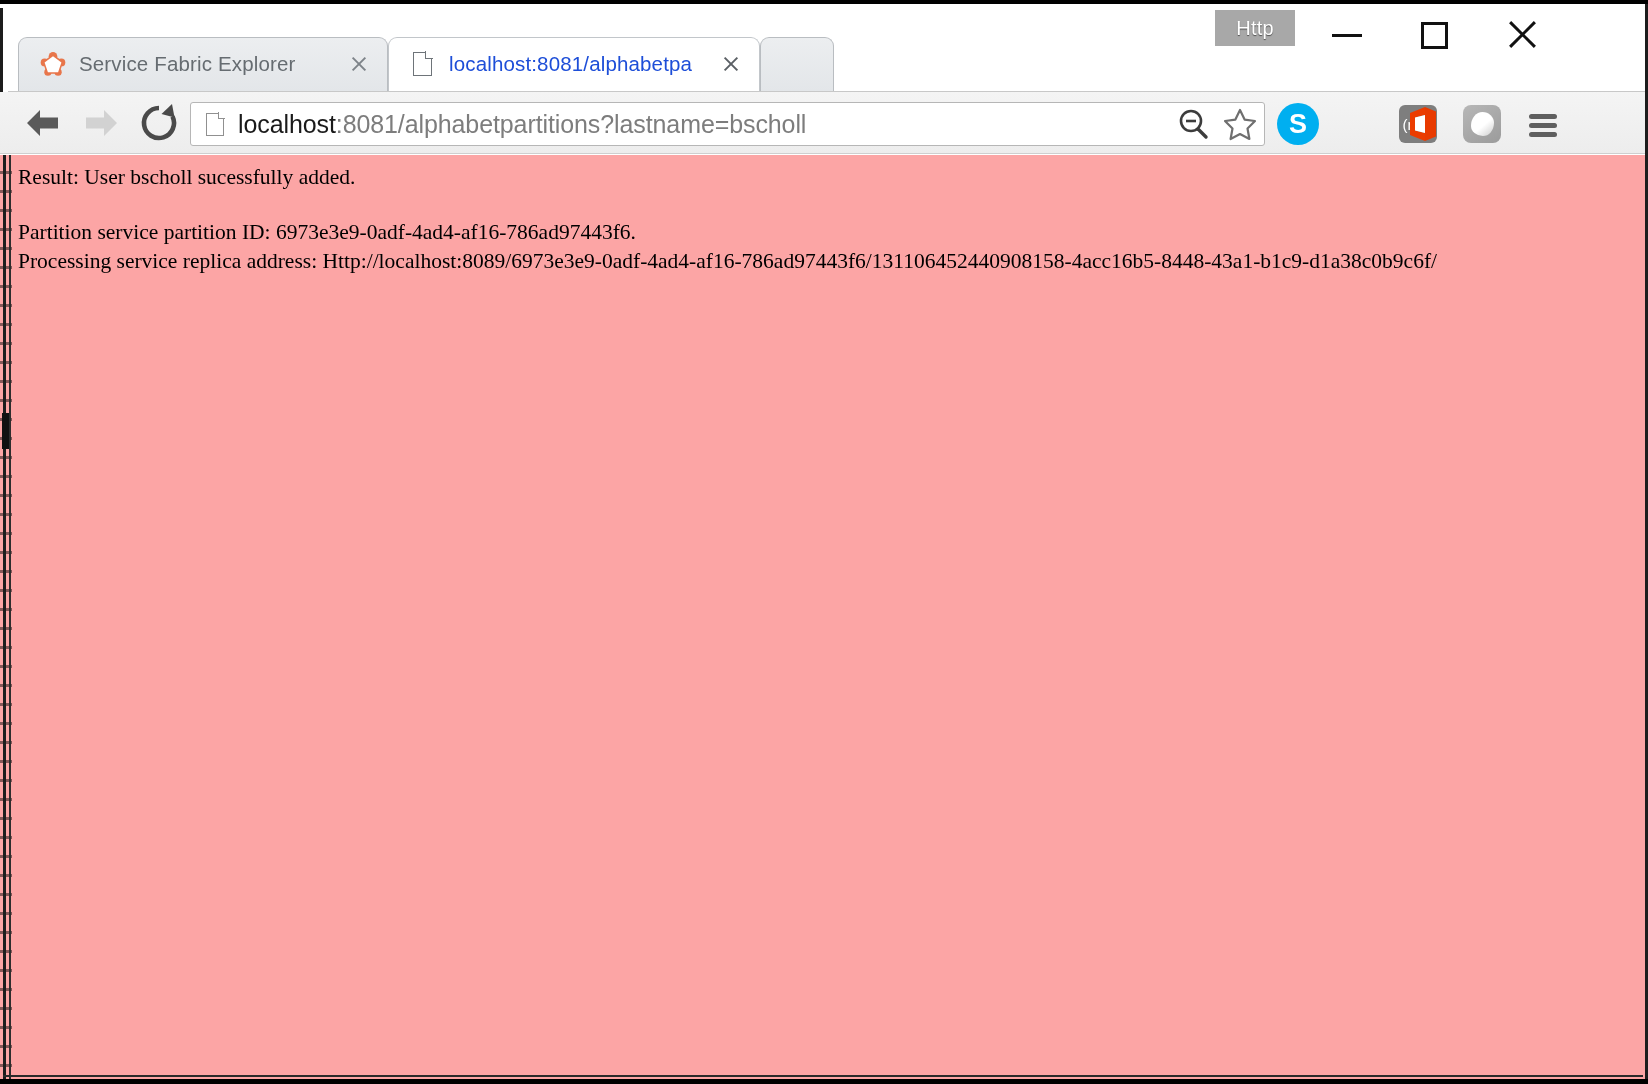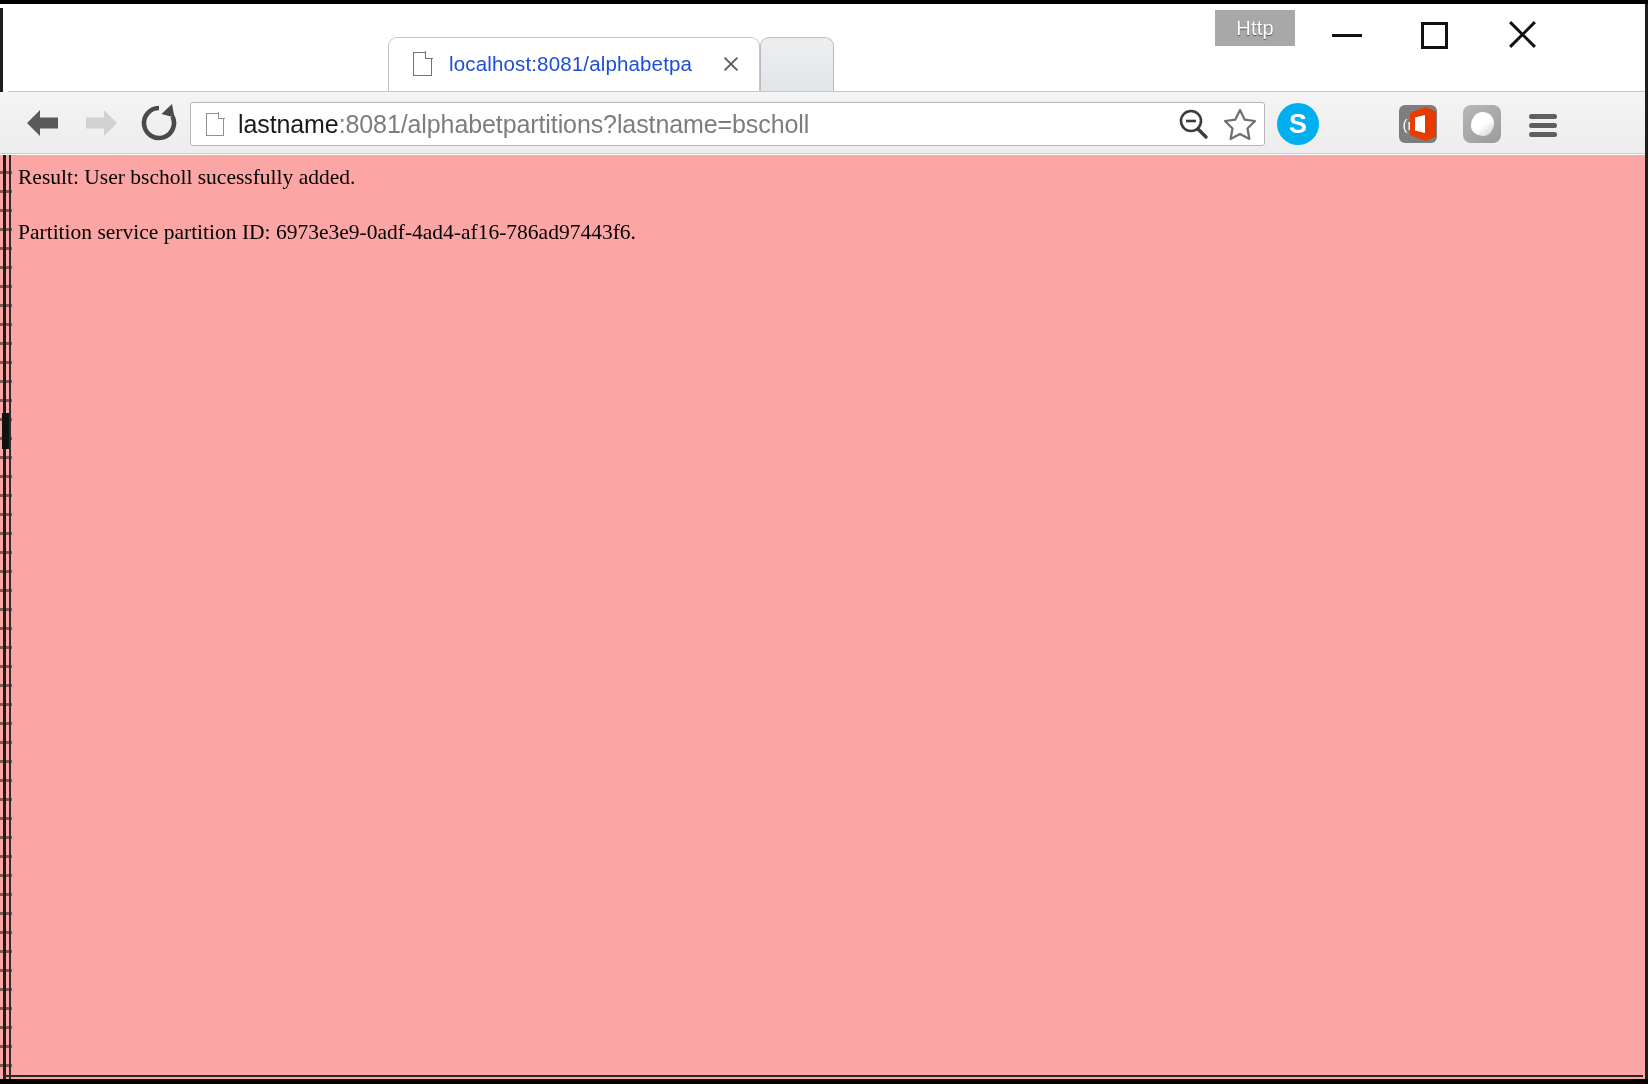--- a/index.html
+++ b/index.html
@@ -425,20 +425,38 @@
 
 <div id="window">
 
   <div class="top-black-strip"></div>
   <div class="top-black-strip-inner"></div>
 
   <div id="titlebar">
 
     <div class="left-edge-dark"></div>
 
+    <div class="tab tab-inactive" id="tab-sfx">
+      <div class="tab-shape"></div>
+      <div class="tab-content">
+        <span class="tab-favicon sf-icon">
+          <svg width="26" height="26" viewBox="0 0 26 26">
+            <circle cx="13" cy="5.2" r="4.3" fill="#e8764b"></circle>
+            <circle cx="4.6" cy="11.4" r="3.9" fill="#e8764b"></circle>
+            <circle cx="21.4" cy="11.4" r="3.9" fill="#e8764b"></circle>
+            <circle cx="7.9" cy="21.2" r="3.6" fill="#e8764b"></circle>
+            <circle cx="18.1" cy="21.2" r="3.6" fill="#e8764b"></circle>
+            <path d="M13 5.2 L4.6 11.4 L7.9 21.2 L18.1 21.2 L21.4 11.4 Z" fill="none" stroke="#e8764b" stroke-width="3.1"></path>
+            <path d="M13 5.2 L4.6 11.4 L7.9 21.2 L18.1 21.2 L21.4 11.4 Z" fill="#ffffff"></path>
+          </svg>
+        </span>
+        <span class="tab-title">Service Fabric Explorer</span>
+        <span class="tab-close"></span>
+      </div>
+    </div>
 
     <div class="tab tab-active" id="tab-localhost">
       <div class="tab-shape"></div>
       <div class="tab-content">
         <span class="tab-favicon">
           <span class="doc-icon"></span>
         </span>
         <span class="tab-title">localhost:8081/alphabetpa</span>
         <span class="tab-close"></span>
       </div>
@@ -480,21 +498,21 @@
     <div class="navbtn" id="btn-reload">
       <svg width="50" height="50" viewBox="0 0 50 50">
         <path d="M25 10 A15 15 0 1 0 38.5 18.5" fill="none" stroke="#4a4a4a" stroke-width="4.6" stroke-linecap="butt"></path>
         <path d="M38 6 L40.5 19.5 L27.5 16 Z" fill="#4a4a4a"></path>
       </svg>
     </div>
 
     <div id="omnibox">
       <span class="page-ico"></span>
       <span id="url-text">
-        <span class="host">lastname</span><span>:8081/alphabetpartitions?lastname=bscholl</span>
+        <span class="host">localhost</span><span>:8081/alphabetpartitions?lastname=bscholl</span>
       </span>
       <span class="omni-icon">
         <svg width="44" height="40" viewBox="0 0 44 40">
           <circle cx="19" cy="17" r="10" fill="none" stroke="#3c3c3c" stroke-width="2.6"></circle>
           <line x1="14" y1="17" x2="24" y2="17" stroke="#3c3c3c" stroke-width="2.6"></line>
           <line x1="26" y1="25" x2="34" y2="33" stroke="#3c3c3c" stroke-width="3.4" stroke-linecap="round"></line>
         </svg>
       </span>
       <span class="omni-icon">
         <svg width="44" height="40" viewBox="0 0 44 40">
@@ -535,19 +553,20 @@
   <div id="viewport">
     <div class="vp-left-noise"></div>
     <div class="vp-left-border"></div>
     <div class="vp-left-border2"></div>
     <div class="vp-left-block"></div>
 
     <div id="page-content">
       <div class="ptext">Result: User bscholl sucessfully added.</div>
       <div class="pgap"></div>
       <div class="ptext">Partition service partition ID: 6973e3e9-0adf-4ad4-af16-786ad97443f6.</div>
+      <div class="ptext">Processing service replica address: Http://localhost:8089/6973e3e9-0adf-4ad4-af16-786ad97443f6/131106452440908158-4acc16b5-8448-43a1-b1c9-d1a38c0b9c6f/</div>
     </div>
   </div>
 
   <div id="right-border"></div>
   <div id="bottom-inner-line"></div>
   <div id="bottom-border"></div>
 </div>
 
 </body></html>

